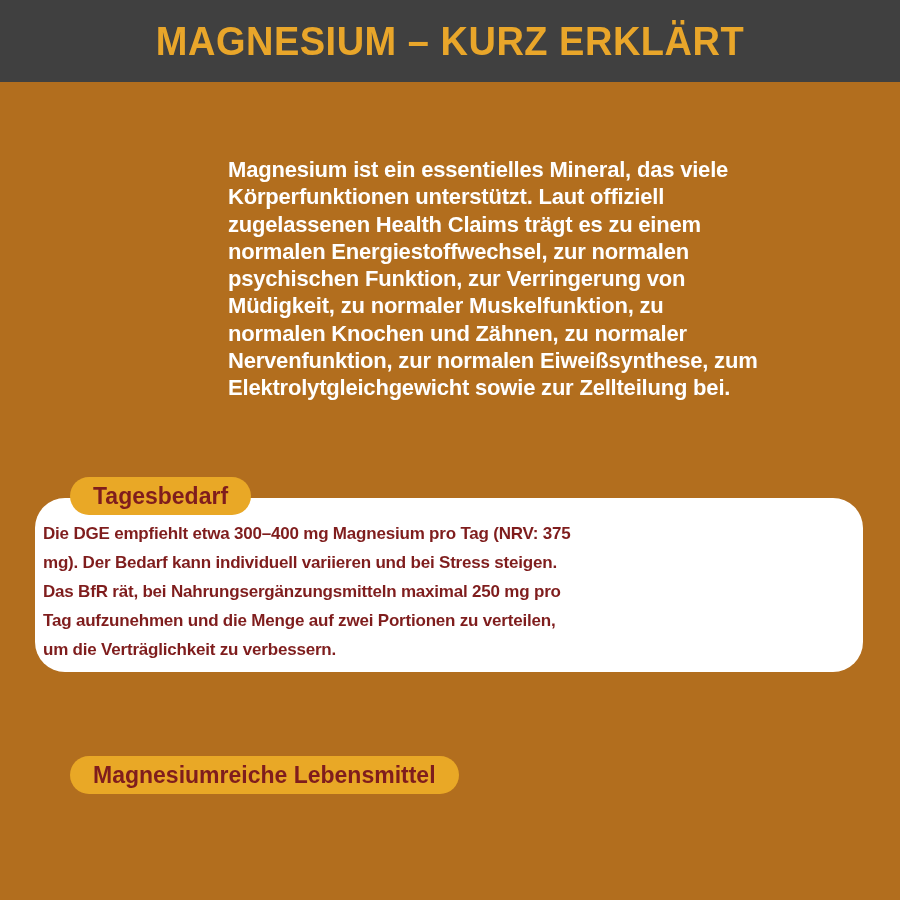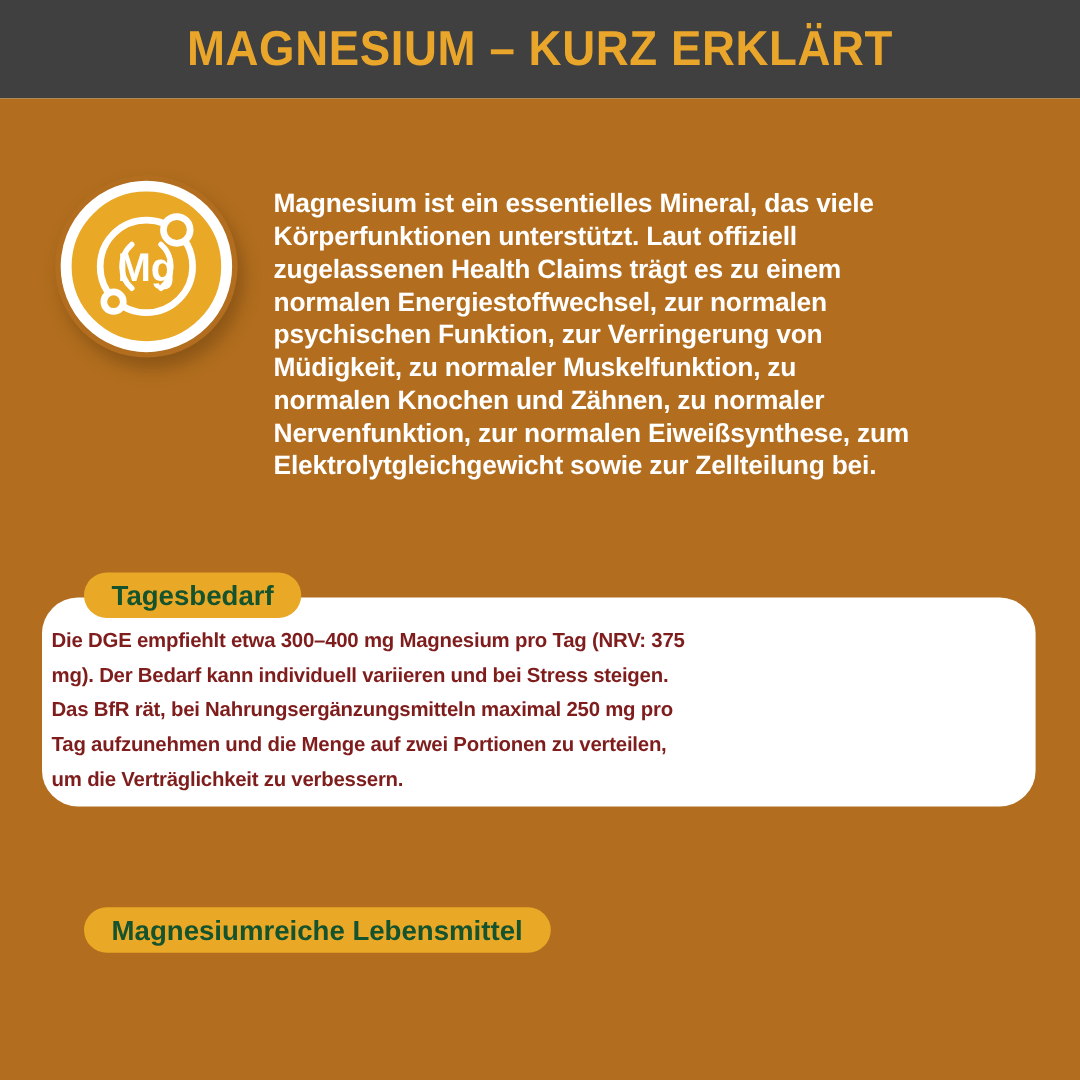--- a/index.html
+++ b/index.html
@@ -66,21 +66,21 @@
     white-space: pre-line;
   }
   .card-1 .card-text { top: 21px; }
   .card-2 .card-text { top: 27px; }
 
   
   .badge {
     position: absolute; left: 70px; height: 38px;
     background: #E9A826;
     border-radius: 19px;
-    color: #14532d;
+    color: #7f1d1d;
     font-size: 23px;
     font-weight: bold;
     line-height: 38px;
     padding: 0 23px;
     white-space: nowrap;
     z-index: 2;
   }
   .badge-1 { top: 395px; }
   .badge-2 { top: 626px; margin-top: 48px; }
 </style>
@@ -88,38 +88,20 @@
 <body>
 
 <div class="poster">
 
   <div class="header">
     <div class="title">MAGNESIUM – KURZ ERKLÄRT</div>
   </div>
 
   <div class="panel">
 
-    <div class="mg-icon-wrap">
-      <svg width="152" height="152" viewBox="0 0 150 150">
-
-        <circle cx="75" cy="75" r="66" fill="#E9A826" stroke="#ffffff" stroke-width="9"></circle>
-
-        <circle cx="75" cy="75" r="38" fill="none" stroke="#ffffff" stroke-width="5.5"></circle>
-
-        <path d="M 61 56 A 25 25 0 0 0 61 94" fill="none" stroke="#E9A826" stroke-width="9"></path>
-        <path d="M 89 56 A 25 25 0 0 1 89 94" fill="none" stroke="#E9A826" stroke-width="9"></path>
-        <path d="M 63 57 A 24 24 0 0 0 63 93" fill="none" stroke="#ffffff" stroke-width="4.5" stroke-linecap="round"></path>
-        <path d="M 87 57 A 24 24 0 0 1 87 93" fill="none" stroke="#ffffff" stroke-width="4.5" stroke-linecap="round"></path>
-
-        <circle cx="100" cy="45" r="11" fill="#E9A826" stroke="#ffffff" stroke-width="5.5"></circle>
-        <circle cx="48" cy="104" r="8" fill="#E9A826" stroke="#ffffff" stroke-width="5.5"></circle>
-
-        <text x="75" y="87" text-anchor="middle" font-family="Liberation Sans, sans-serif" font-size="33" font-weight="bold" fill="#ffffff">Mg</text>
-      </svg>
-    </div>
 
     <div class="intro-text">Magnesium ist ein essentielles Mineral, das viele
 Körperfunktionen unterstützt. Laut offiziell
 zugelassenen Health Claims trägt es zu einem
 normalen Energiestoffwechsel, zur normalen
 psychischen Funktion, zur Verringerung von
 Müdigkeit, zu normaler Muskelfunktion, zu
 normalen Knochen und Zähnen, zu normaler
 Nervenfunktion, zur normalen Eiweißsynthese, zum
 Elektrolytgleichgewicht sowie zur Zellteilung bei.</div>

